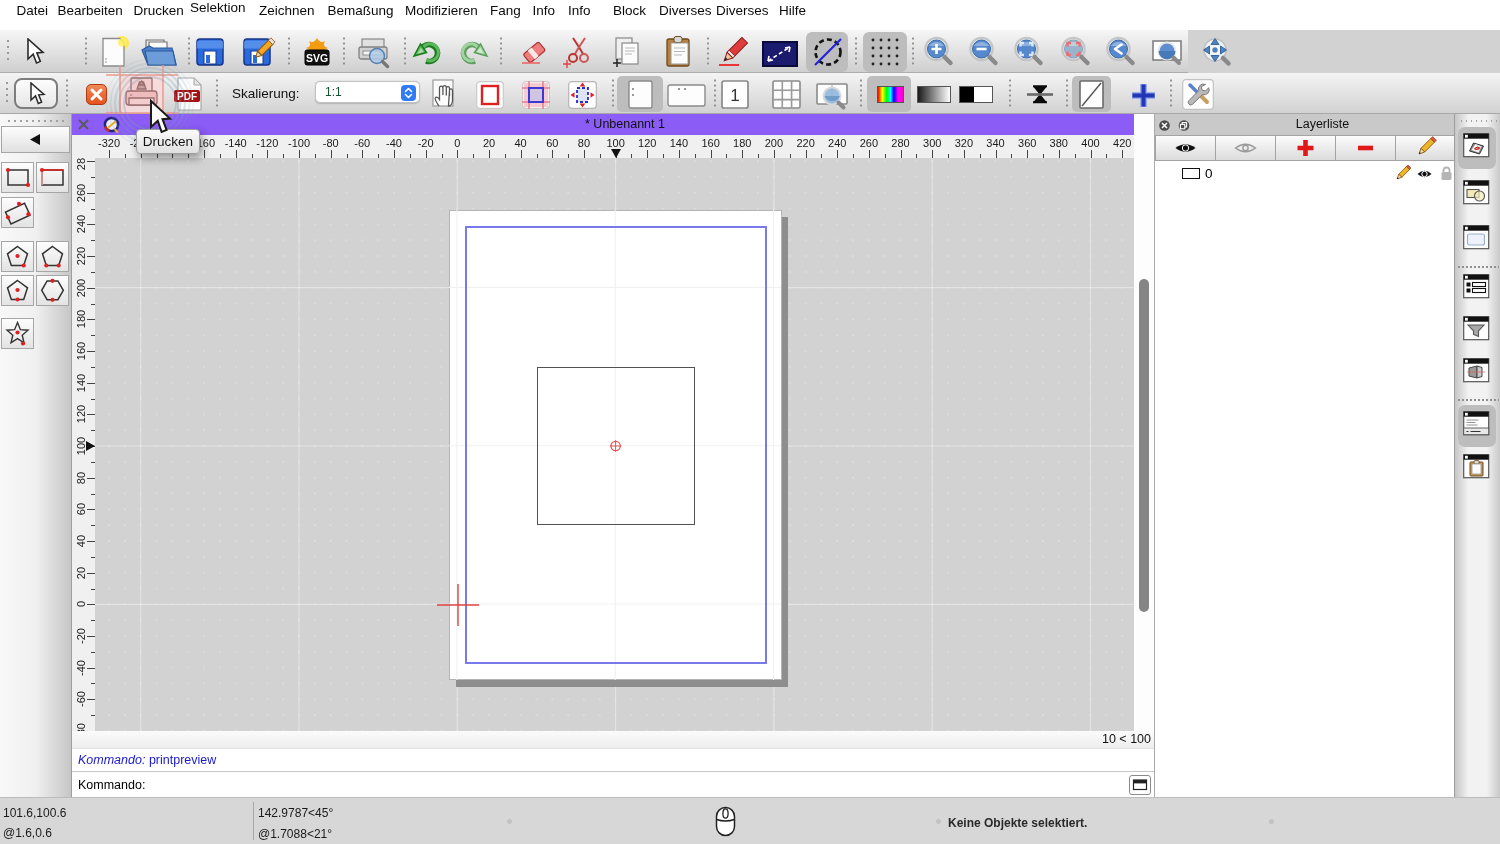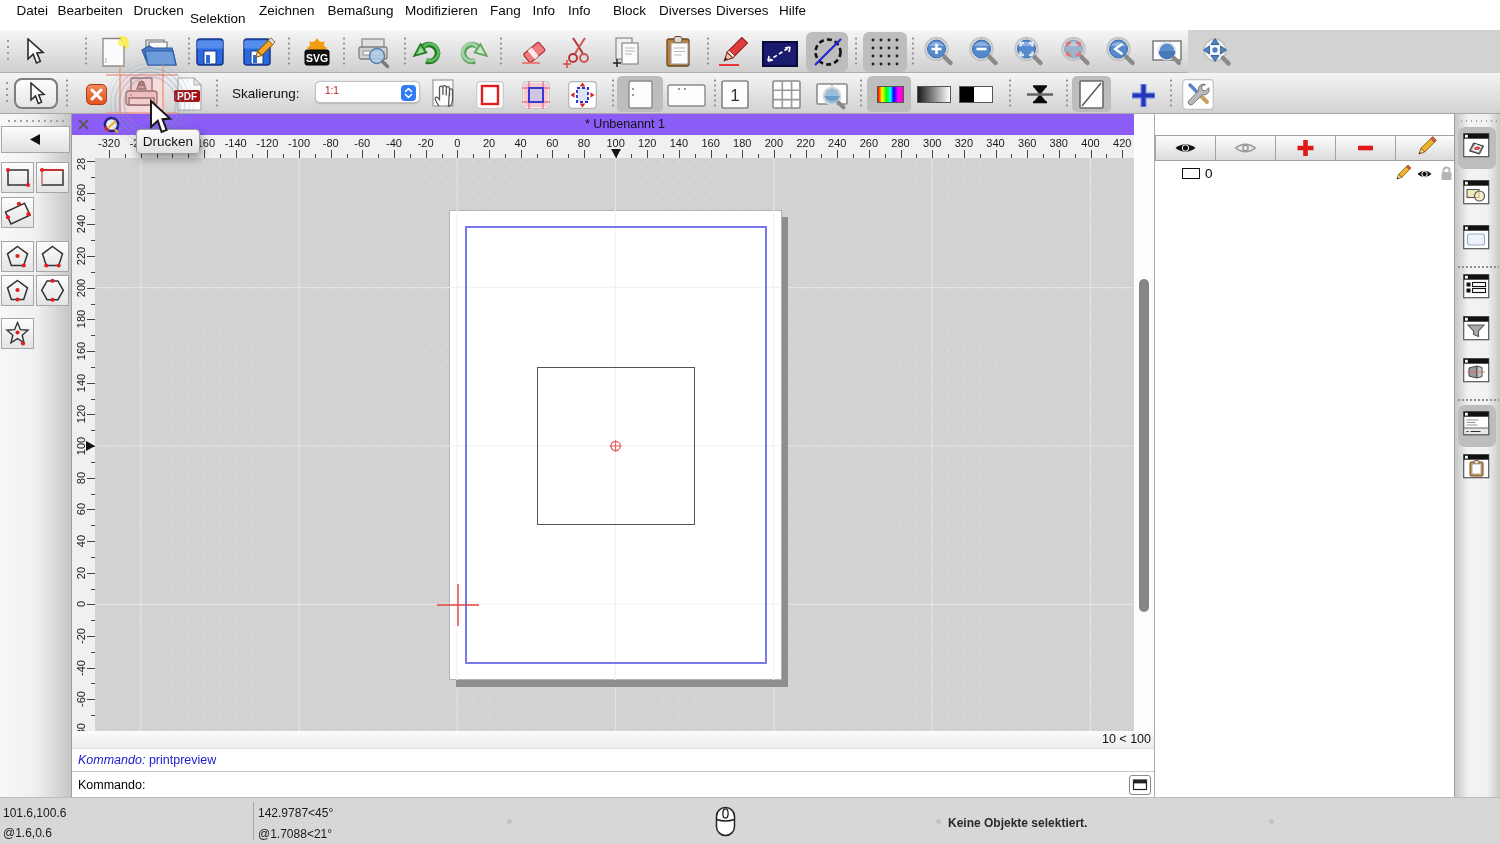--- a/index.html
+++ b/index.html
@@ -52,21 +52,21 @@
   #rstrip{left:1454px;top:114px;width:46px;height:684px;background:linear-gradient(90deg,#c6c6c6,#f2f2f2 30%,#f2f2f2 70%,#c9c9c9);border-left:1px solid #9e9e9e;box-sizing:border-box;}
   
   #statusbar{left:0;top:797px;width:1500px;height:47px;background:#d7d7d7;border-top:1px solid #bcbcbc;box-sizing:border-box;font-size:12px;color:#1a1a1a;}
 </style>
 </head>
 <body>
   <div id="menubar" class="abs">
     <span style="position:absolute;left:16.5px;top:2.5px">Datei</span>
     <span style="position:absolute;left:57.5px;top:2.5px">Bearbeiten</span>
     <span style="position:absolute;left:133.5px;top:2.5px">Drucken</span>
-    <span style="position:absolute;left:190px;top:11px">Selektion</span>
+    <span style="position:absolute;left:190px;top:0">Selektion</span>
     <span style="position:absolute;left:259px;top:2.5px">Zeichnen</span>
     <span style="position:absolute;left:327.5px;top:2.5px">Bemaßung</span>
     <span style="position:absolute;left:405px;top:2.5px">Modifizieren</span>
     <span style="position:absolute;left:490px;top:2.5px">Fang</span>
     <span style="position:absolute;left:532.5px;top:2.5px">Info</span>
     <span style="position:absolute;left:568px;top:2.5px">Info</span>
     <span style="position:absolute;left:613px;top:2.5px">Block</span>
     <span style="position:absolute;left:659px;top:2.5px">Diverses</span>
     <span style="position:absolute;left:716px;top:2.5px">Diverses</span>
     <span style="position:absolute;left:779px;top:2.5px">Hilfe</span>
@@ -304,21 +304,21 @@
 
     <svg class="ticon" style="left:174px;top:4px" width="30" height="34">
       <path d="M4 1 L20 1 L27 8 L27 33 L4 33 Z" fill="#fcfcfc" stroke="#a8a8a8" stroke-width="1.2"></path>
       <path d="M20 1 L20 8 L27 8 Z" fill="#e4e4e4" stroke="#a8a8a8" stroke-width="1"></path>
       <rect x="0" y="13" width="26" height="12" rx="2" fill="#a50f0f"></rect>
       <text x="13" y="22.5" font-size="10" font-weight="bold" fill="#fff" text-anchor="middle" font-family="Liberation Sans">PDF</text>
     </svg>
     <div class="vsep" style="left:216px;top:5px"></div>
     <div style="position:absolute;left:232px;top:13px;font-size:13.5px;color:#111">Skalierung:</div>
     <div style="position:absolute;left:315px;top:8px;width:105px;height:22px;background:#fff;border:1px solid #c2c2c2;border-radius:5px;box-shadow:0 0.5px 1.5px rgba(0,0,0,0.18);box-sizing:border-box">
-      <span style="position:absolute;left:9px;top:3px;font-size:10px;color:#b91c1c">1:1</span>
+      <span style="position:absolute;left:9px;top:3px;font-size:12px;color:#14532d">1:1</span>
       <div style="position:absolute;right:3px;top:2.5px;width:15px;height:16px;background:#2f7cf6;border-radius:4px"></div>
       <svg style="position:absolute;right:3px;top:2.5px" width="15" height="16">
         <path d="M4.5 6.5 L7.5 3.5 L10.5 6.5 M4.5 9.5 L7.5 12.5 L10.5 9.5" stroke="#fff" stroke-width="1.6" fill="none" stroke-linecap="round" stroke-linejoin="round"></path>
       </svg>
     </div>
 
     <svg class="ticon" style="left:431px;top:5px" width="32" height="32">
       <rect x="2" y="2" width="20" height="26" fill="#fcfcfc" stroke="#9a9a9a" stroke-width="1.2"></rect>
       <path d="M8 28 c-2 -3 -5 -7 -3.5 -8.5 c1.2 -1.2 3 0.5 4 2 V10 c0 -2.6 3.4 -2.6 3.4 0 v7 m0 -7.5 c0 -2.6 3.4 -2.6 3.4 0 v8 m0 -7 c0 -2.4 3.2 -2.4 3.2 0 v7.5 m0 -5.5 c0 -2.2 3 -2.2 3 0 V22 c0 3 -1.5 6 -4 6 Z" fill="#fff" stroke="#555" stroke-width="1.3"></path>
     </svg>
@@ -659,20 +659,30 @@
   <div id="cmdhist" class="abs"><span style="margin-left:6px"><i>Kommando:</i> printpreview</span></div>
   <div id="cmdin" class="abs"><span style="margin-left:6px">Kommando:</span>
     <div style="position:absolute;right:3px;top:3px;width:22px;height:20px;border:1px solid #8a8a8a;border-radius:3px;background:#fff;box-sizing:border-box">
       <svg width="20" height="18">
         <rect x="3.5" y="4" width="13" height="9.5" fill="#fff" stroke="#222" stroke-width="1.2"></rect>
         <rect x="3.5" y="4" width="13" height="3.4" fill="#222"></rect>
       </svg>
     </div>
   </div>
   <div id="rpanel" class="abs">
+    <div id="rphead">
+      <svg style="position:absolute;left:4px;top:5.5px" width="36" height="11">
+        <circle cx="5.5" cy="5.5" r="5.3" fill="#4c4c4c"></circle>
+        <path d="M3 3 L8 8 M8 3 L3 8" stroke="#fff" stroke-width="1.5"></path>
+        <circle cx="25" cy="5.5" r="5.3" fill="#4c4c4c"></circle>
+        <rect x="23.2" y="2.6" width="4.4" height="4.4" fill="none" stroke="#fff" stroke-width="1.1"></rect>
+        <rect x="21.4" y="4.4" width="4.4" height="4.4" fill="#4c4c4c" stroke="#fff" stroke-width="1.1"></rect>
+      </svg>
+      <div id="rptitle" style="text-indent:36px">Layerliste</div>
+    </div>
     <div class="rpbtn" style="left:0px;width:61px"><svg width="59" height="24">
         <g transform="translate(29.5,12)">
           <path d="M-10 0 Q0 -7.5 10 0 Q0 7.5 -10 0 Z" fill="#111"></path>
           <circle cx="0" cy="0" r="3.2" fill="#111" stroke="#fff" stroke-width="1"></circle>
         </g>
       </svg></div>
     <div class="rpbtn" style="left:60px;width:61px"><svg width="59" height="24">
         <g transform="translate(29.5,12)">
           <path d="M-10 0 Q0 -7.5 10 0 Q0 7.5 -10 0 Z" fill="none" stroke="#9a9a9a" stroke-width="1.4"></path>
           <circle cx="0" cy="0" r="2.6" fill="none" stroke="#9a9a9a" stroke-width="1.4"></circle>

